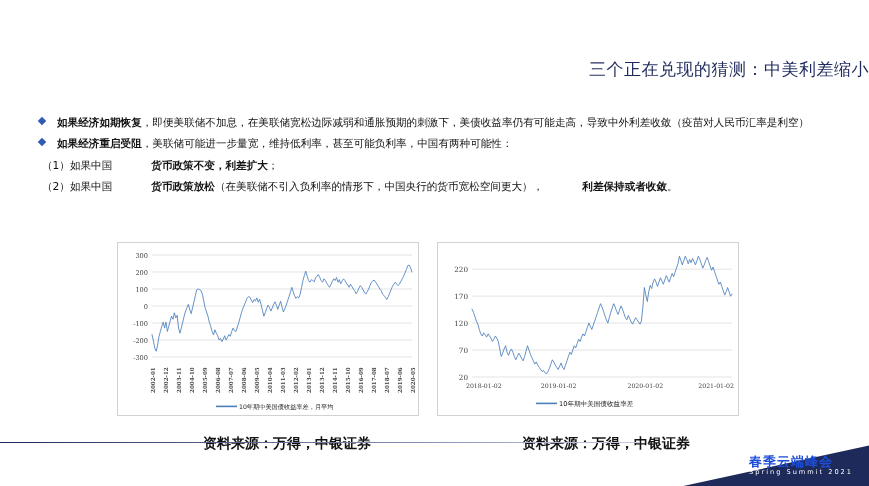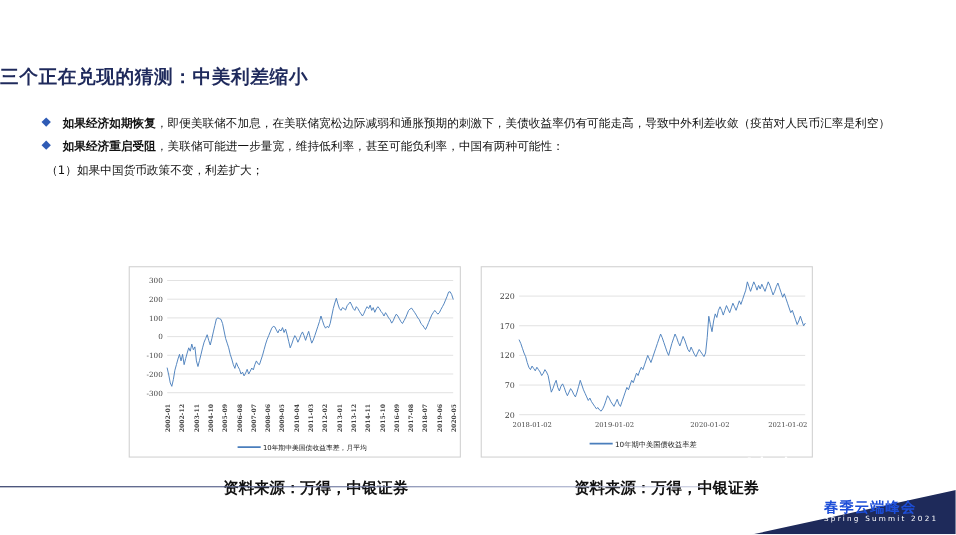--- a/index.html
+++ b/index.html
@@ -16,40 +16,40 @@
     background:#1e2a5a;display:flex;align-items:center;
   }
   .logo-mark{width:26px;height:22px;margin-left:9px;margin-right:6px;flex:0 0 auto;}
   .header-title{
     color:#ffffff;font-size:13.5px;font-weight:bold;letter-spacing:.6px;
     line-height:1;white-space:nowrap;
   }
 
   
   .main-title{
-    position:absolute;left:0;top:58px;width:869px;text-align:left;
-    color:#1f2a5c;font-size:17px;font-weight:bold;letter-spacing:.5px;
+    position:absolute;left:0;top:58px;width:869px;text-align:right;
+    color:#1f2a5c;font-size:17px;font-weight:normal;letter-spacing:.5px;
   }
 
   
-  .body-text{position:absolute;left:30px;top:104px;width:812px;}
+  .body-text{position:absolute;left:30px;top:114px;width:812px;}
   .b-row{display:flex;align-items:flex-start;margin-bottom:5px;}
   .diamond{
     flex:0 0 auto;width:6px;height:6px;background:#2f5bb5;
     transform:rotate(45deg);margin:4px 12px 0 9px;
   }
   .b-text{
     flex:1 1 auto;color:#111111;font-size:10.6px;line-height:1.55;
     text-align:justify;
   }
   .b-text b{font-weight:bold;}
   .num-row{
     color:#111111;font-size:10.6px;line-height:1.55;margin:5px 0 4px 12px;
   }
-  .num-row b{font-weight:normal;}
+  .num-row b{font-weight:bold;margin-left:39px;}
 
   
   .chart-box{
     position:absolute;background:#ffffff;border:1px solid #d2d2d2;
   }
   #chart-left{left:117px;top:242px;width:300px;height:172px;}
   #chart-right{left:437px;top:242px;width:300px;height:172px;}
   .chart-svg{display:block;width:100%;height:100%;}
   .src-note{
     position:absolute;font-size:14px;color:#111;font-weight:bold;white-space:nowrap;
@@ -93,20 +93,21 @@
       <div class="b-text"><b>如果经济如期恢复</b><span>，即便美联储不加息，在美联储宽松边际减弱和通胀预期的刺激下，美债收益率仍有可能走高，导致中外利差收敛（疫苗对人民币汇率是利空）</span></div>
     </div>
 
     <div class="b-row">
       <span class="diamond"></span>
       <div class="b-text"><b>如果经济重启受阻</b><span>，美联储可能进一步量宽，维持低利率，甚至可能负利率，中国有两种可能性：</span></div>
     </div>
 
     <div class="num-row"><span>（1）如果中国</span><b>货币政策不变，利差扩大</b><span>；</span></div>
 
+    <div class="num-row"><span>（2）如果中国</span><b>货币政策放松</b><span>（在美联储不引入负利率的情形下，中国央行的货币宽松空间更大），</span><b>利差保持或者收敛</b><span>。</span></div>
 
   </div>
 
   <div class="chart-box" id="chart-left">
     <svg class="chart-svg" viewBox="0 0 300 172" preserveAspectRatio="none">
         <line x1="34" y1="114" x2="294" y2="114" stroke="#d9d9d9" stroke-width="0.7"></line>
         <text x="30" y="116.6" text-anchor="end" fill="#444444" font-size="6.6" font-family="DejaVu Serif, Liberation Serif, serif">-300</text>
         <line x1="34" y1="97" x2="294" y2="97" stroke="#d9d9d9" stroke-width="0.7"></line>
         <text x="30" y="99.6" text-anchor="end" fill="#444444" font-size="6.6" font-family="DejaVu Serif, Liberation Serif, serif">-200</text>
         <line x1="34" y1="80" x2="294" y2="80" stroke="#d9d9d9" stroke-width="0.7"></line>

